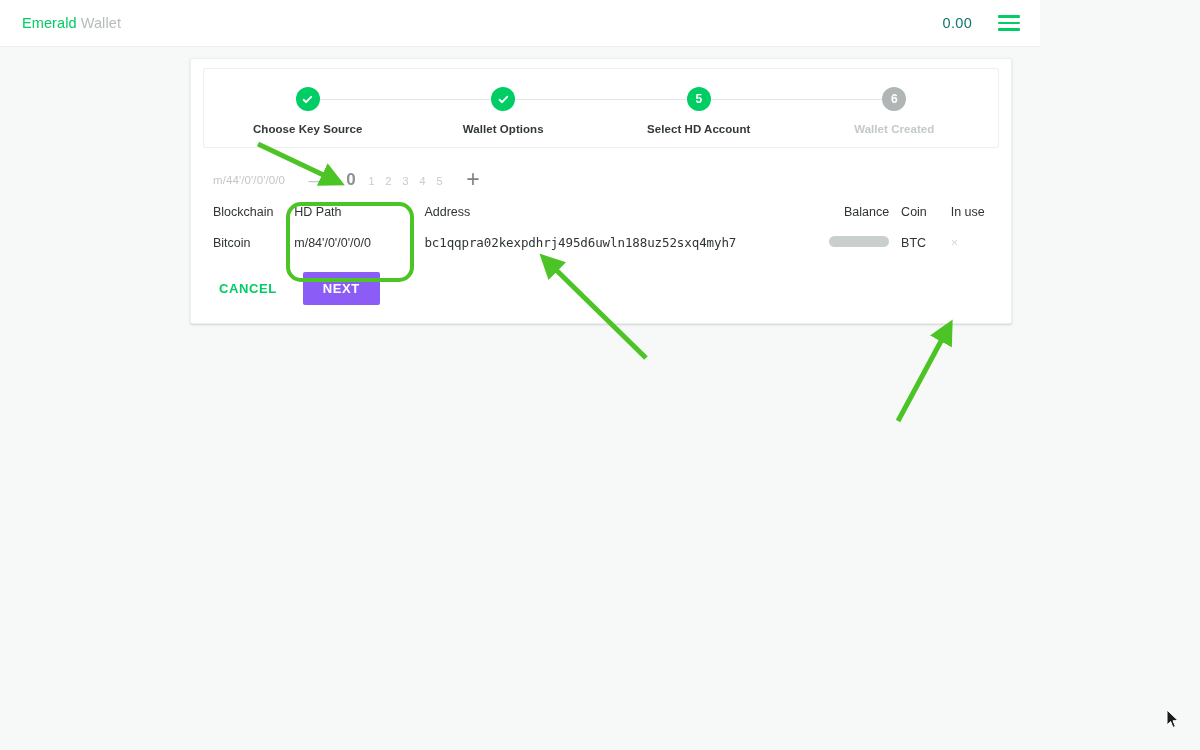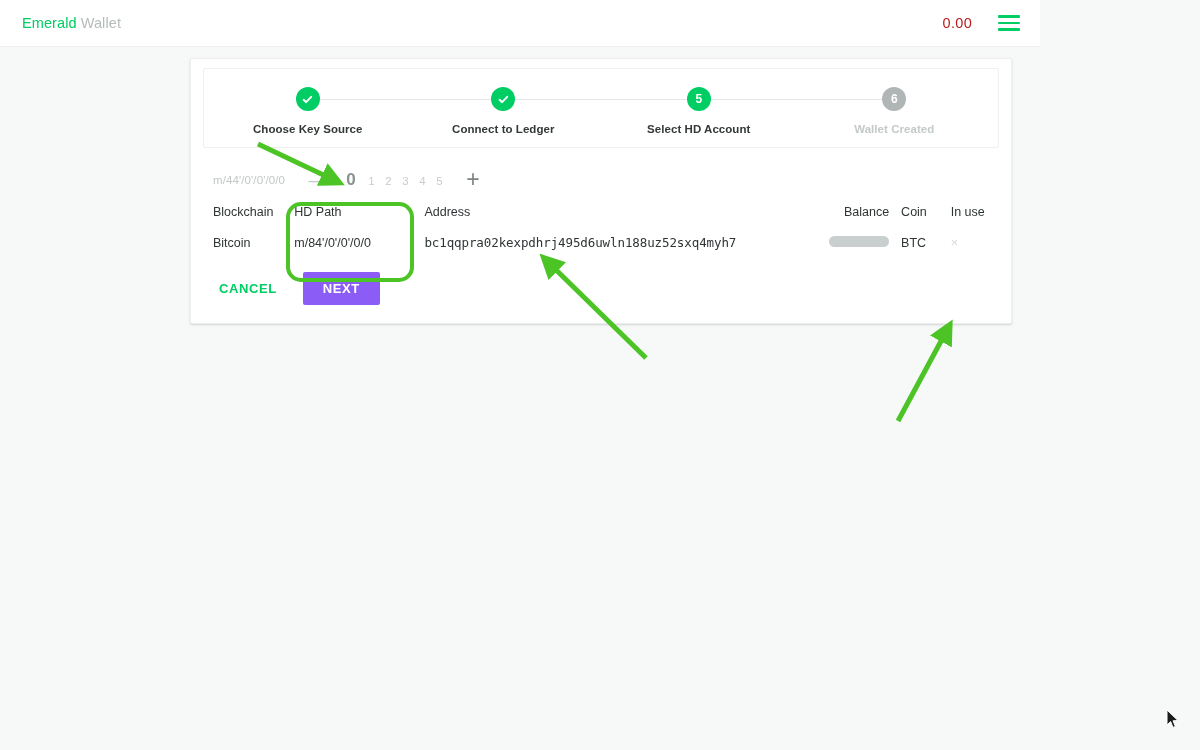--- a/index.html
+++ b/index.html
@@ -34,21 +34,21 @@
   .brand-wallet { color: #b6bbbb; margin-left: 4px; }
   .appbar-right {
     margin-left: auto;
     margin-right: 20px;
     display: flex;
     align-items: center;
     gap: 26px;
   }
   .balance-total {
     font-size: 14.5px;
-    color: #b91c1c;
+    color: #0f766e;
     letter-spacing: .3px;
     padding-left: 12px;
   }
   .hamburger {
     width: 22px; height: 16px;
     display: flex; flex-direction: column;
     justify-content: space-between;
     cursor: pointer;
   }
   .hamburger i {
@@ -261,21 +261,21 @@
           </div>
           <div class="slabel">Choose Key Source</div>
         </div>
         <div class="step">
           <div class="connector"></div>
           <div class="bubble">
             <svg width="13" height="13" viewBox="0 0 13 13">
               <path d="M2.6,6.8 L5.1,9.2 L10.2,3.8" fill="none" stroke="#fff" stroke-width="1.9" stroke-linecap="round" stroke-linejoin="round"></path>
             </svg>
           </div>
-          <div class="slabel">Connect to Ledger</div>
+          <div class="slabel">Wallet Options</div>
         </div>
         <div class="step">
           <div class="connector"></div>
           <div class="bubble">5</div>
           <div class="slabel">Select HD Account</div>
         </div>
         <div class="step inactive">
           <div class="bubble">6</div>
           <div class="slabel">Wallet Created</div>
         </div>

